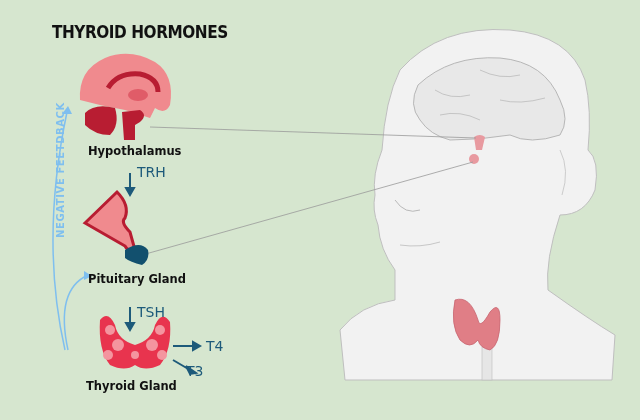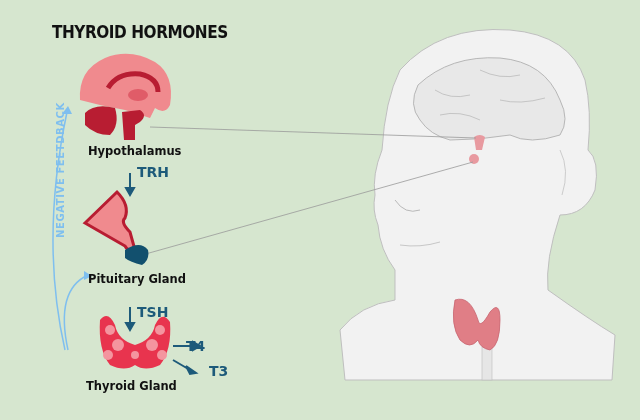--- a/index.html
+++ b/index.html
@@ -1,20 +1,20 @@
 <!DOCTYPE html>
 <html><head>
 <meta charset="utf-8">
 <style>
   html, body { margin:0; padding:0; }
   body { width:640px; height:420px; background:#d6e6cf; position:relative; overflow:hidden; font-family:"DejaVu Sans", sans-serif; }
   .abs { position:absolute; }
   .title { left:52px; top:22px; font-size:17px; font-weight:bold; color:#111; letter-spacing:-0.5px; transform:scaleX(0.9); transform-origin:left top; }
   .label { font-size:12.5px; font-weight:bold; color:#111; transform:scaleX(0.92); transform-origin:left top; }
-  .hormone { font-size:14px; font-weight:bold; color:#1d5a7a; }
+  .hormone { font-size:14px; font-weight:normal; color:#1d5a7a; }
   .feedback { left:60px; top:170px; font-size:10px; font-weight:bold; color:#7fbfef; letter-spacing:0.6px; transform:translate(-50%,-50%) rotate(-90deg); white-space:nowrap; position:absolute; }
 </style>
 </head>
 <body>
 
 <svg class="abs" width="640" height="420" style="left:0;top:0">
 
   <g>
     <path d="M345 380 L340 330 Q360 305 395 300 L395 270 Q380 250 378 225 Q372 210 375 195 Q372 175 382 150 Q385 100 400 70 Q440 25 510 30 Q570 35 585 80 Q592 110 588 150 Q600 160 595 190 Q585 215 560 215 Q545 260 548 290 Q590 320 615 335 L612 380 Z" fill="#f2f2f2" stroke="#bfbfbf" stroke-width="1"></path>
     <path d="M418 85 Q450 55 500 58 Q545 62 560 100 Q570 120 560 135 Q530 145 510 135 Q480 140 450 140 Q430 135 420 120 Q408 105 418 85 Z" fill="#e8e8e8" stroke="#a8a8a8" stroke-width="0.8"></path>
@@ -74,15 +74,15 @@
   <polygon points="84,271 92,276 84,280" fill="#7fbfef"></polygon>
 </svg>
 
 <div class="abs title">THYROID HORMONES</div>
 <div class="feedback">NEGATIVE FEETDBACK</div>
 
 <div class="abs label" style="left:88px;top:143px">Hypothalamus</div>
 <div class="abs hormone" style="left:137px;top:164px">TRH</div>
 <div class="abs label" style="left:88px;top:271px">Pituitary Gland</div>
 <div class="abs hormone" style="left:137px;top:304px">TSH</div>
-<div class="abs hormone" style="left:186px;top:338px">T4</div>
-<div class="abs hormone" style="left:209px;top:363px">T3</div>
+<div class="abs hormone" style="left:206px;top:338px">T4</div>
+<div class="abs hormone" style="left:186px;top:363px">T3</div>
 <div class="abs label" style="left:86px;top:378px">Thyroid Gland</div>
 
 </body></html>

